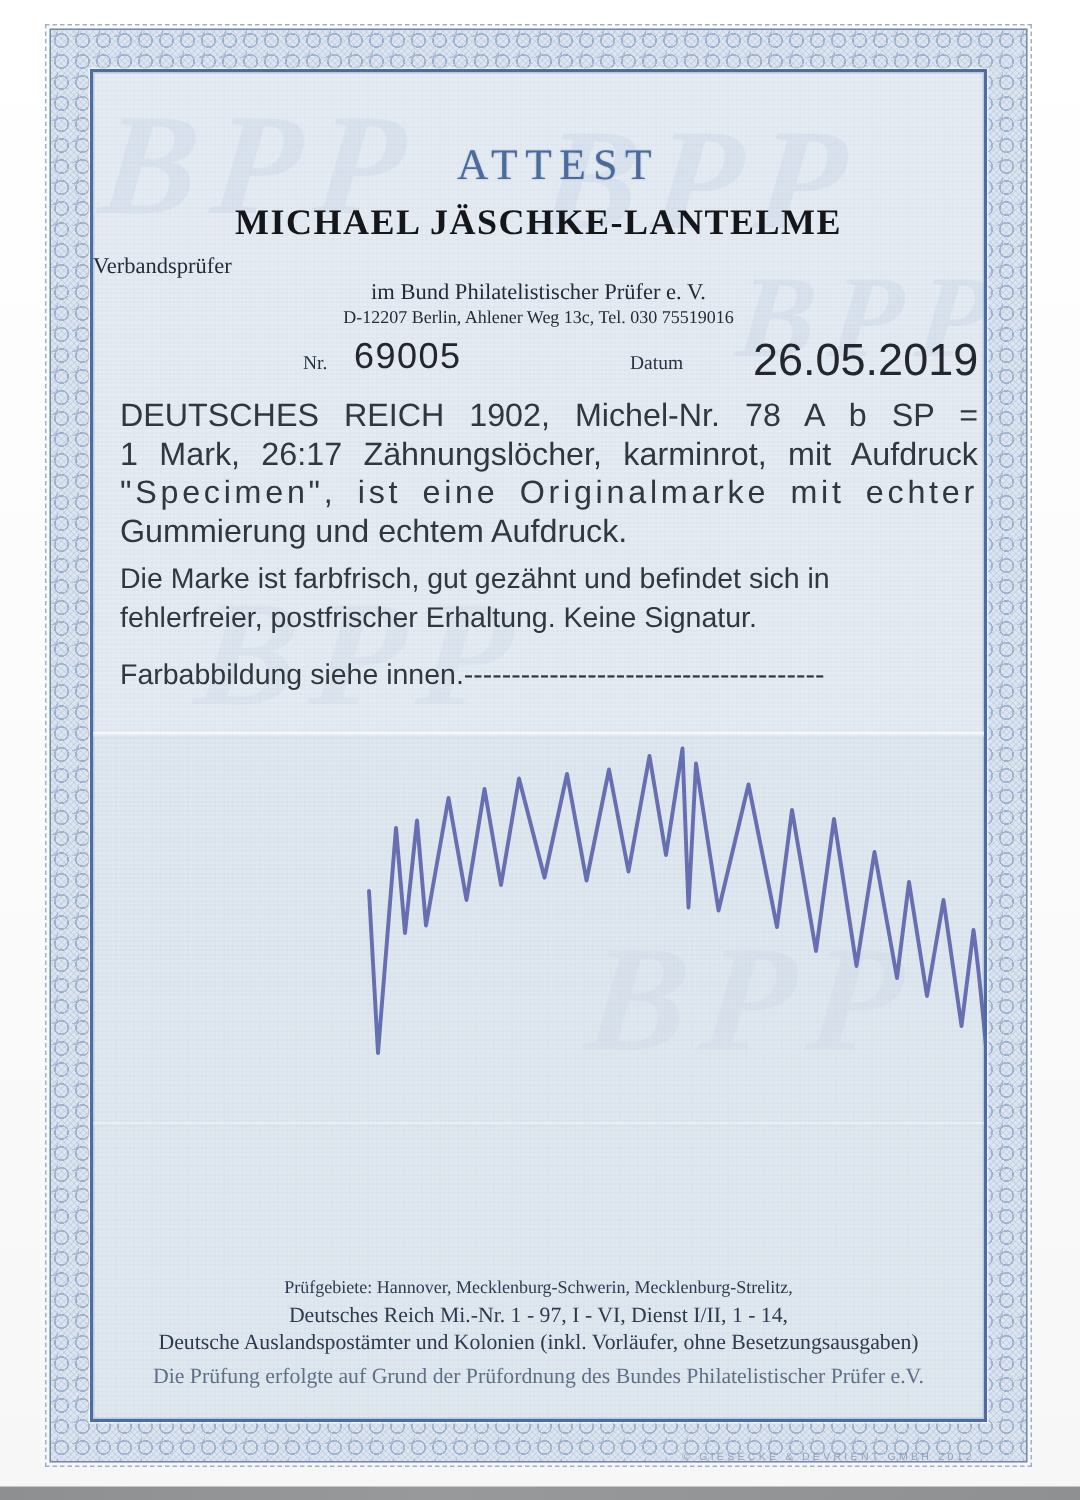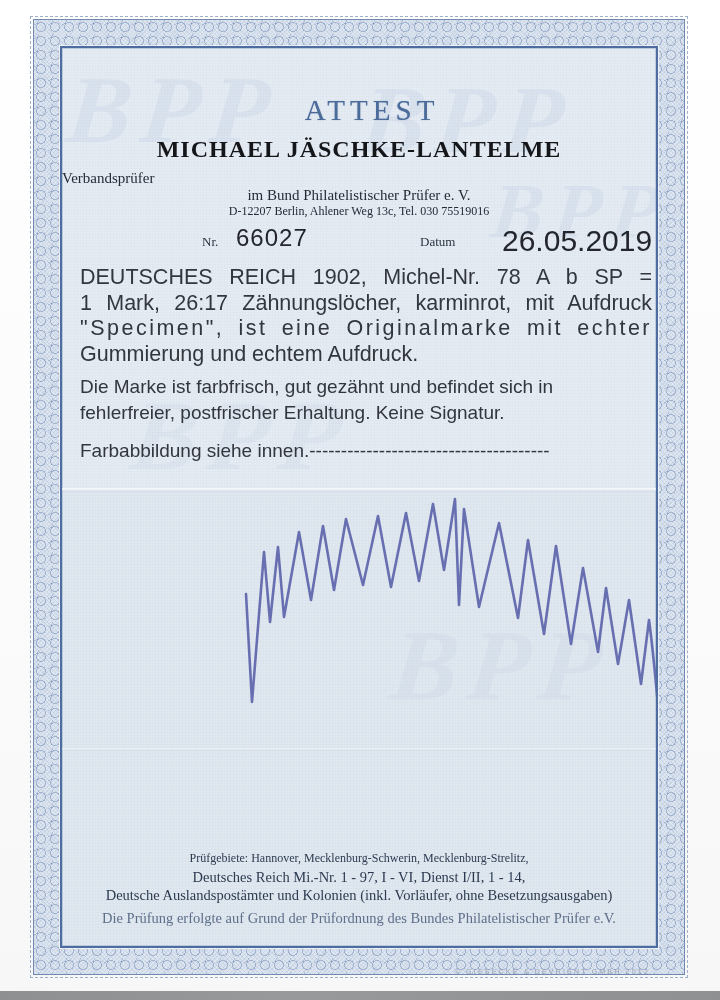--- a/index.html
+++ b/index.html
@@ -154,21 +154,21 @@
       <div class="crease2"></div>
 
       <div class="title">ATTEST</div>
       <div class="name">MICHAEL JÄSCHKE-LANTELME</div>
       <div class="sub1">Verbandsprüfer</div>
       <div class="sub2">im Bund Philatelistischer Prüfer e. V.</div>
       <div class="sub3">D-12207 Berlin, Ahlener Weg 13c, Tel.  030 75519016</div>
 
       <div class="meta-row">
         <span class="meta-label nr-label">Nr.</span>
-        <span class="meta-value nr-value">66027</span>
+        <span class="meta-value nr-value">69005</span>
         <span class="meta-label datum-label">Datum</span>
         <span class="meta-value datum-value">26.05.2019</span>
       </div>
 
       <div class="body-block p1">
         <div class="jline">DEUTSCHES REICH 1902, Michel-Nr. 78 A b SP =</div>
         <div class="jline">1 Mark, 26:17 Zähnungslöcher, karminrot, mit Aufdruck</div>
         <div class="jline ls">"Specimen", ist eine Originalmarke mit echter</div>
         <div class="lline">Gummierung und echtem Aufdruck.</div>
       </div>

